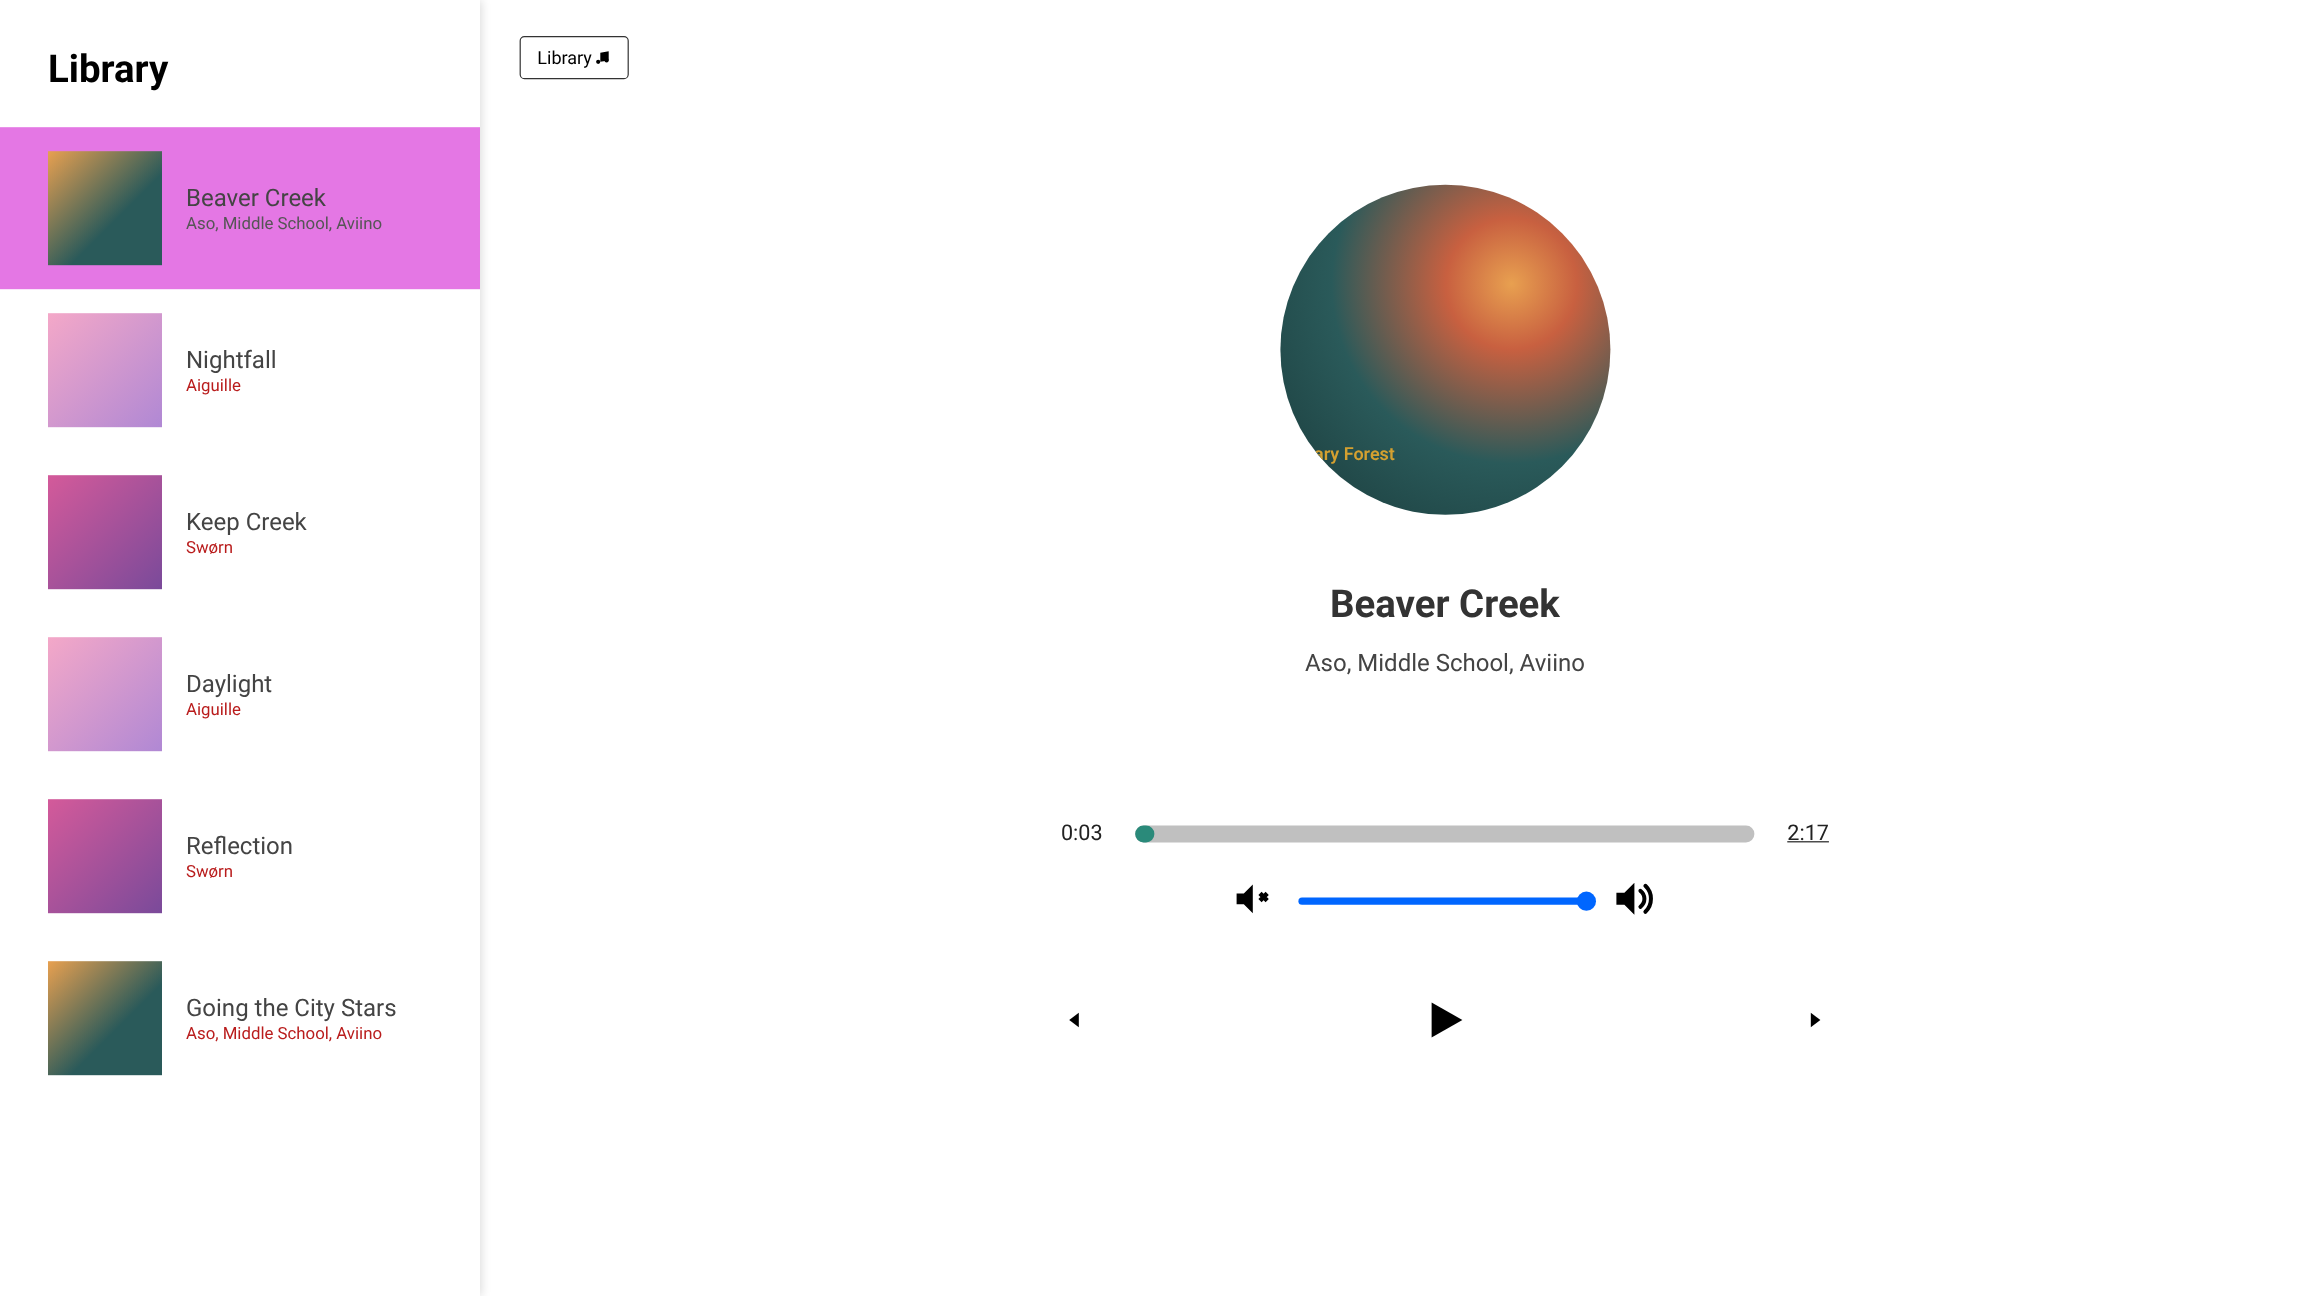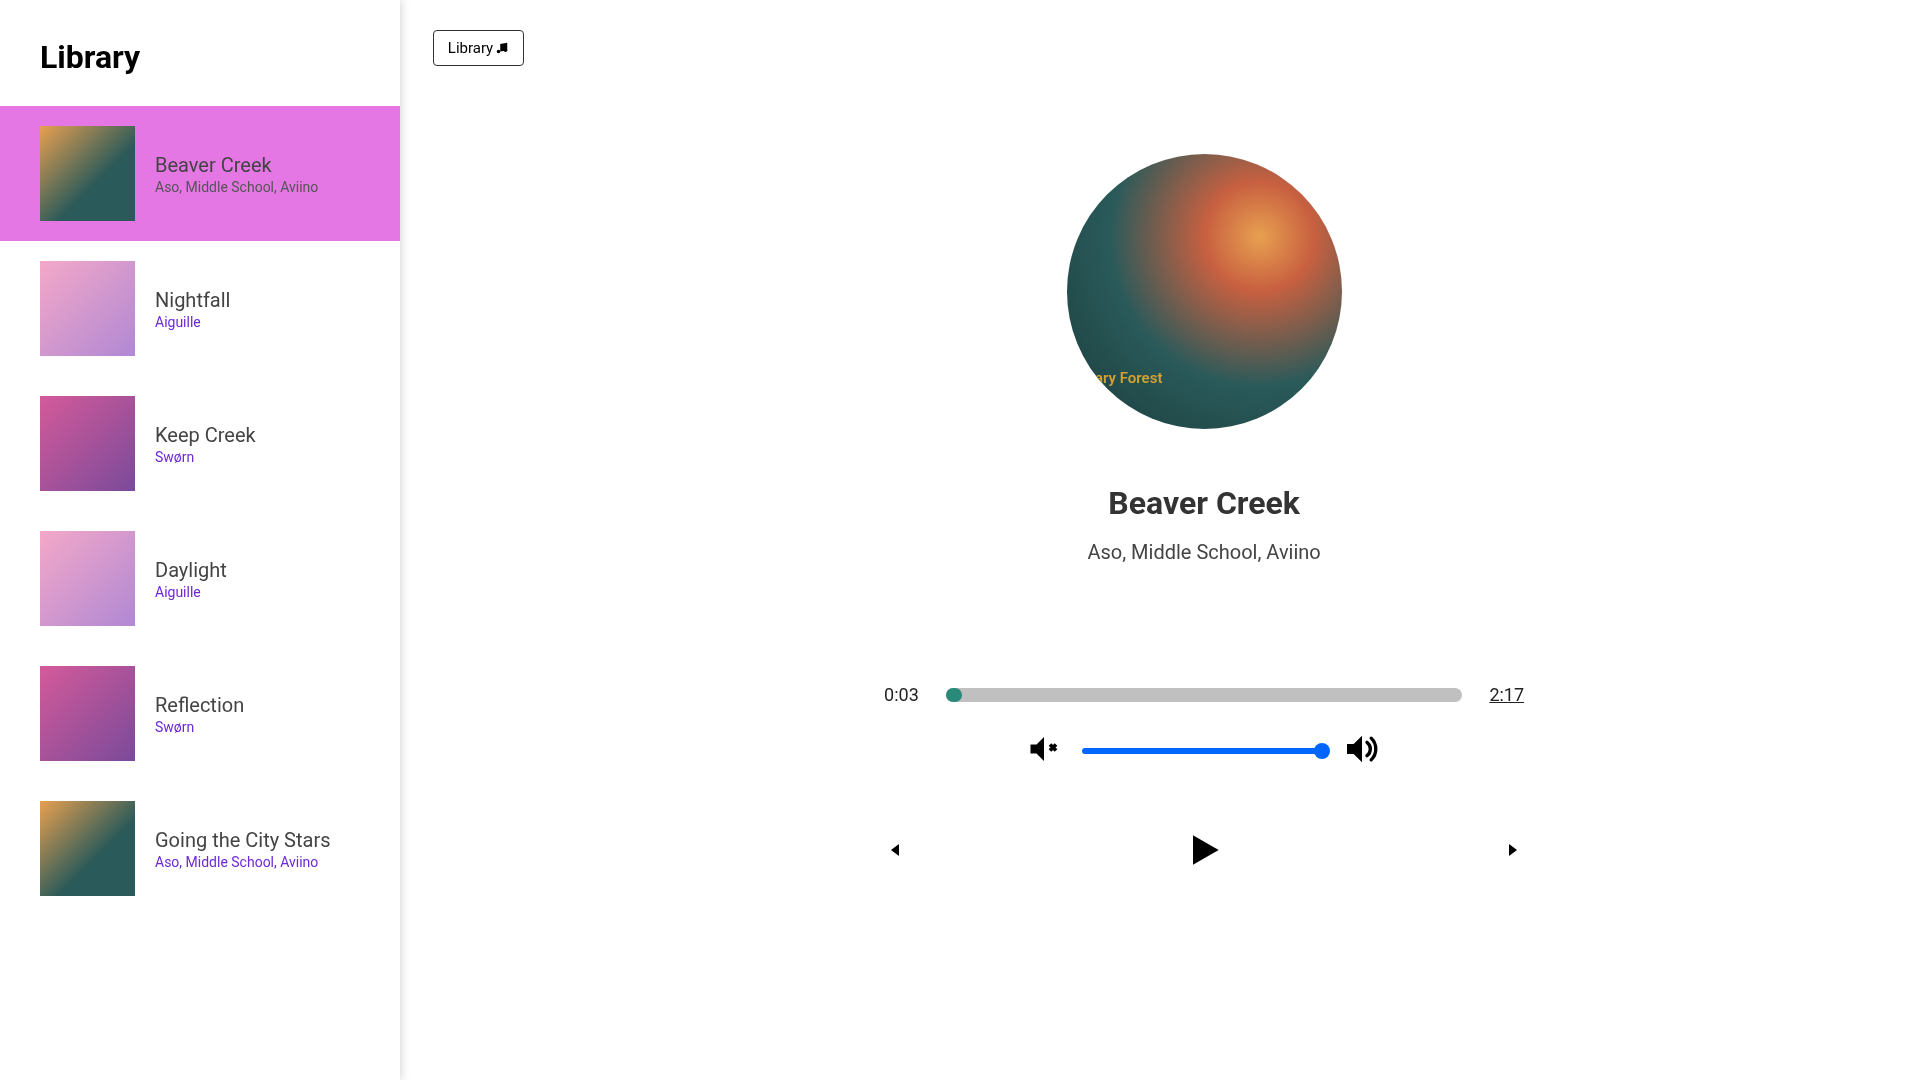--- a/index.html
+++ b/index.html
@@ -64,21 +64,21 @@
       display: flex;
       flex-direction: column;
       gap: 2px;
     }
     .track-title {
       font-size: 20px;
       color: #444;
     }
     .track-artist {
       font-size: 14px;
-      color: #6d28d9;
+      color: #b91c1c;
     }
     .library-item.active .track-artist {
       color: #555;
     }
     .main {
       flex: 1;
       display: flex;
       flex-direction: row;
       padding: 24px 36px;
       position: relative;

